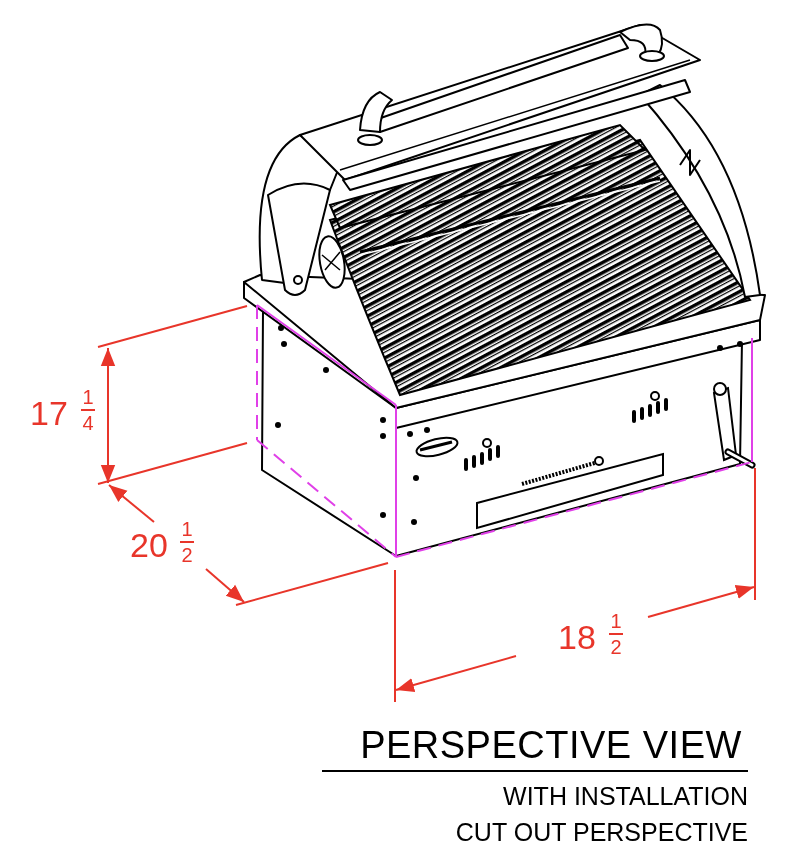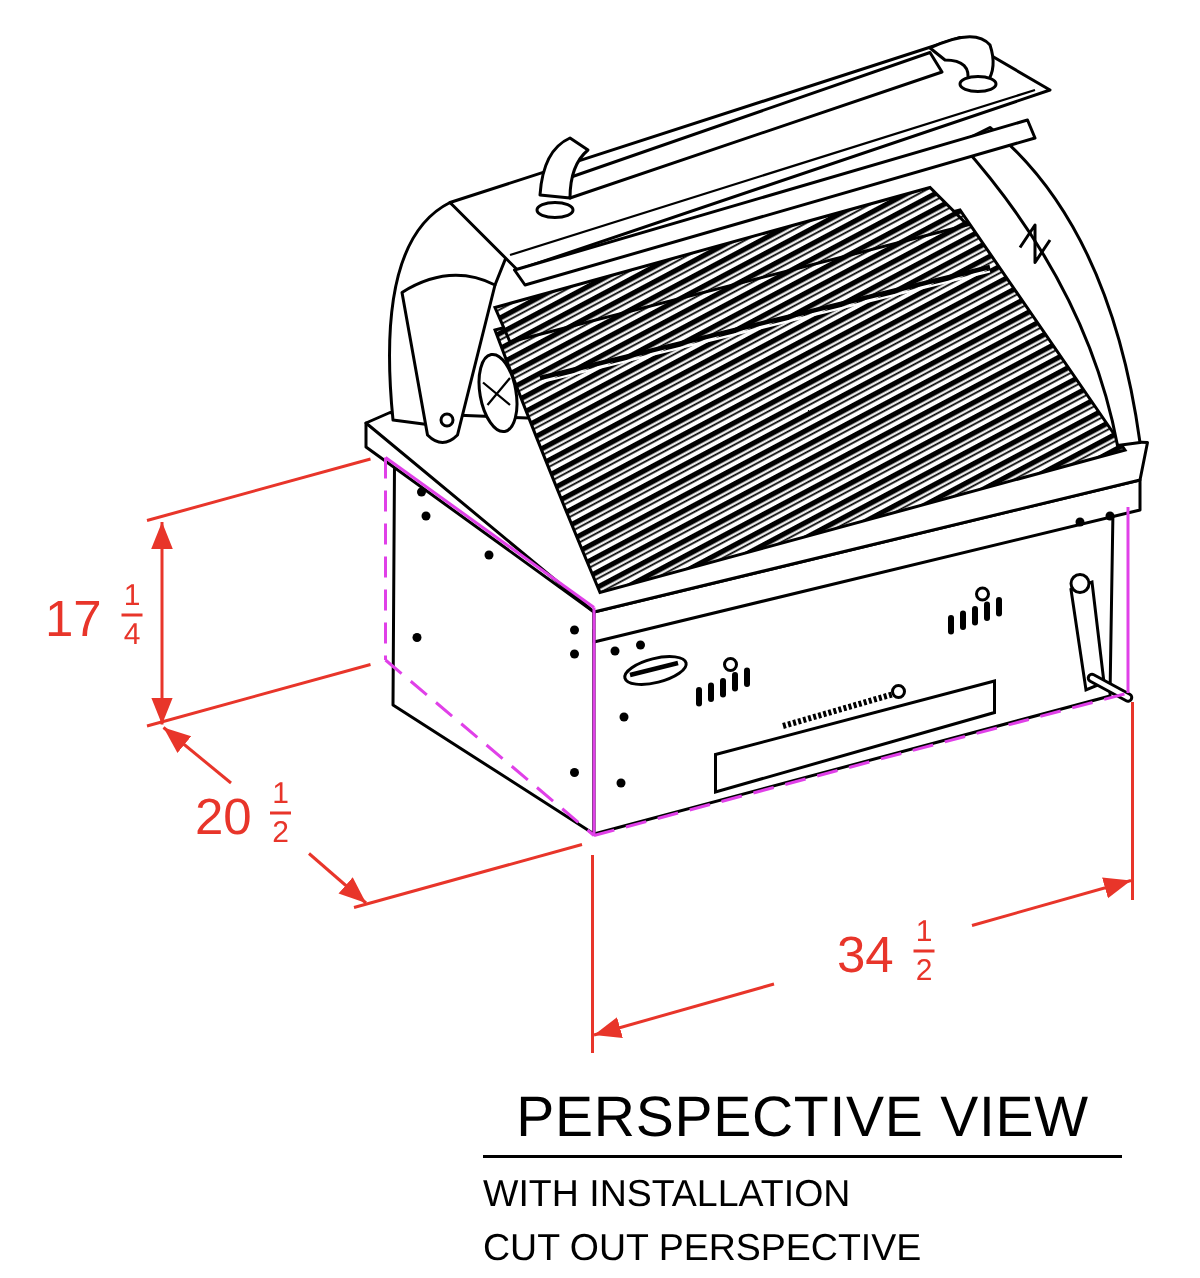--- a/index.html
+++ b/index.html
@@ -1,23 +1,23 @@
 <!DOCTYPE html>
 <html><head>
 <meta charset="utf-8">
 <style>
   html, body { margin: 0; padding: 0; background: #ffffff; }
   body { width: 800px; height: 852px; position: relative; overflow: hidden; font-family: "Liberation Sans", sans-serif; }
   #drawing { position: absolute; left: 0; top: 0; width: 800px; height: 852px; }
   .dim-text { position: absolute; color: #e8352a; font-family: "Liberation Sans", sans-serif; font-size: 34px; line-height: 1; }
   .frac { position: absolute; color: #e8352a; font-family: "Liberation Sans", sans-serif; font-size: 20px; line-height: 1; text-align: center; width: 16px; }
   .frac-bar { position: absolute; height: 2px; background: #e8352a; width: 14px; }
-  .title { position: absolute; left: 322px; top: 726px; width: 426px; text-align: center; font-size: 38px; color: #000; line-height: 1; letter-spacing: 0.5px; }
+  .title { position: absolute; left: 338px; top: 726px; width: 426px; text-align: center; font-size: 38px; color: #000; line-height: 1; letter-spacing: 0.5px; }
   .title-rule { position: absolute; left: 322px; top: 770px; width: 426px; height: 2px; background: #000; }
-  .subtitle { position: absolute; left: 322px; width: 426px; text-align: left; font-size: 25px; color: #000; line-height: 1; }
+  .subtitle { position: absolute; left: 322px; width: 426px; text-align: right; font-size: 25px; color: #000; line-height: 1; }
 </style>
 </head>
 <body>
 
 <svg id="drawing" viewBox="0 0 800 852" xmlns="http://www.w3.org/2000/svg">
   <defs>
     <pattern id="grate" patternUnits="userSpaceOnUse" width="9" height="9" patternTransform="rotate(62)">
       <rect width="9" height="9" fill="#fff"></rect>
       <rect x="0" y="0" width="3.5" height="9" fill="#000"></rect>
       <rect x="5" y="0" width="1.2" height="9" fill="#000"></rect>
@@ -158,21 +158,21 @@
 </div>
 
 <div>
   <div class="dim-text" style="left:130px; top:528px;">20</div>
   <div class="frac" style="left:179px; top:519px;">1</div>
   <div class="frac-bar" style="left:180px; top:541px;"></div>
   <div class="frac" style="left:179px; top:545px;">2</div>
 </div>
 
 <div>
-  <div class="dim-text" style="left:558px; top:620px;">34</div>
+  <div class="dim-text" style="left:558px; top:620px;">18</div>
   <div class="frac" style="left:608px; top:611px;">1</div>
   <div class="frac-bar" style="left:609px; top:633px;"></div>
   <div class="frac" style="left:608px; top:637px;">2</div>
 </div>
 
 <div class="title">PERSPECTIVE VIEW</div>
 <div class="title-rule"></div>
 <div class="subtitle" style="top:784px;">WITH INSTALLATION</div>
 <div class="subtitle" style="top:820px;">CUT OUT PERSPECTIVE</div>
 

